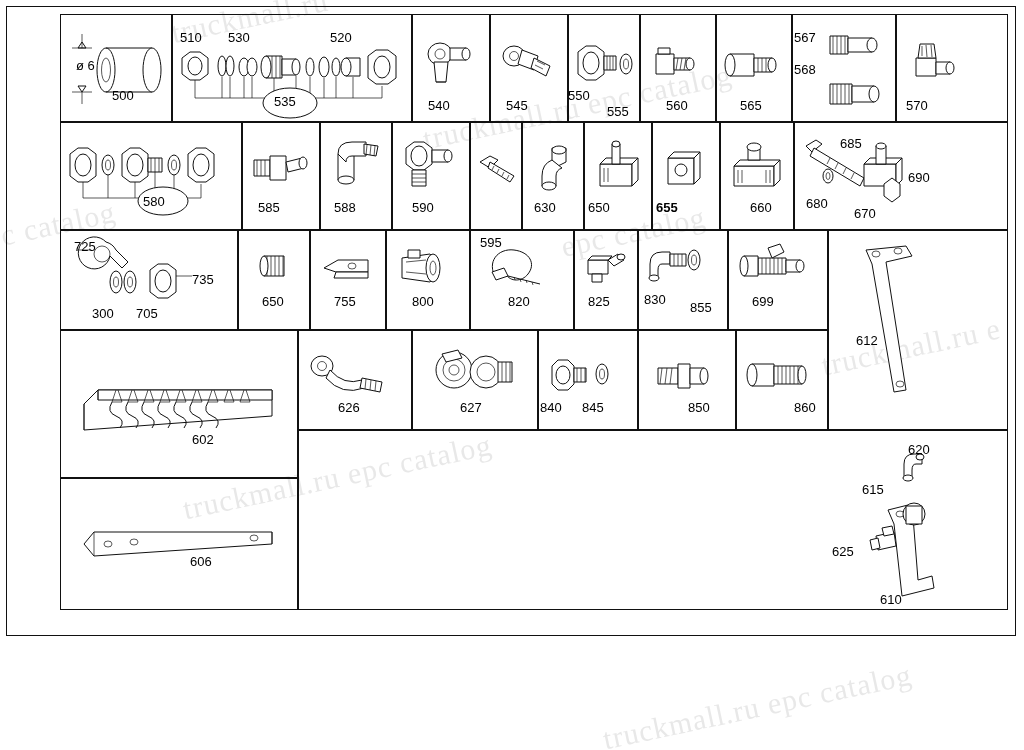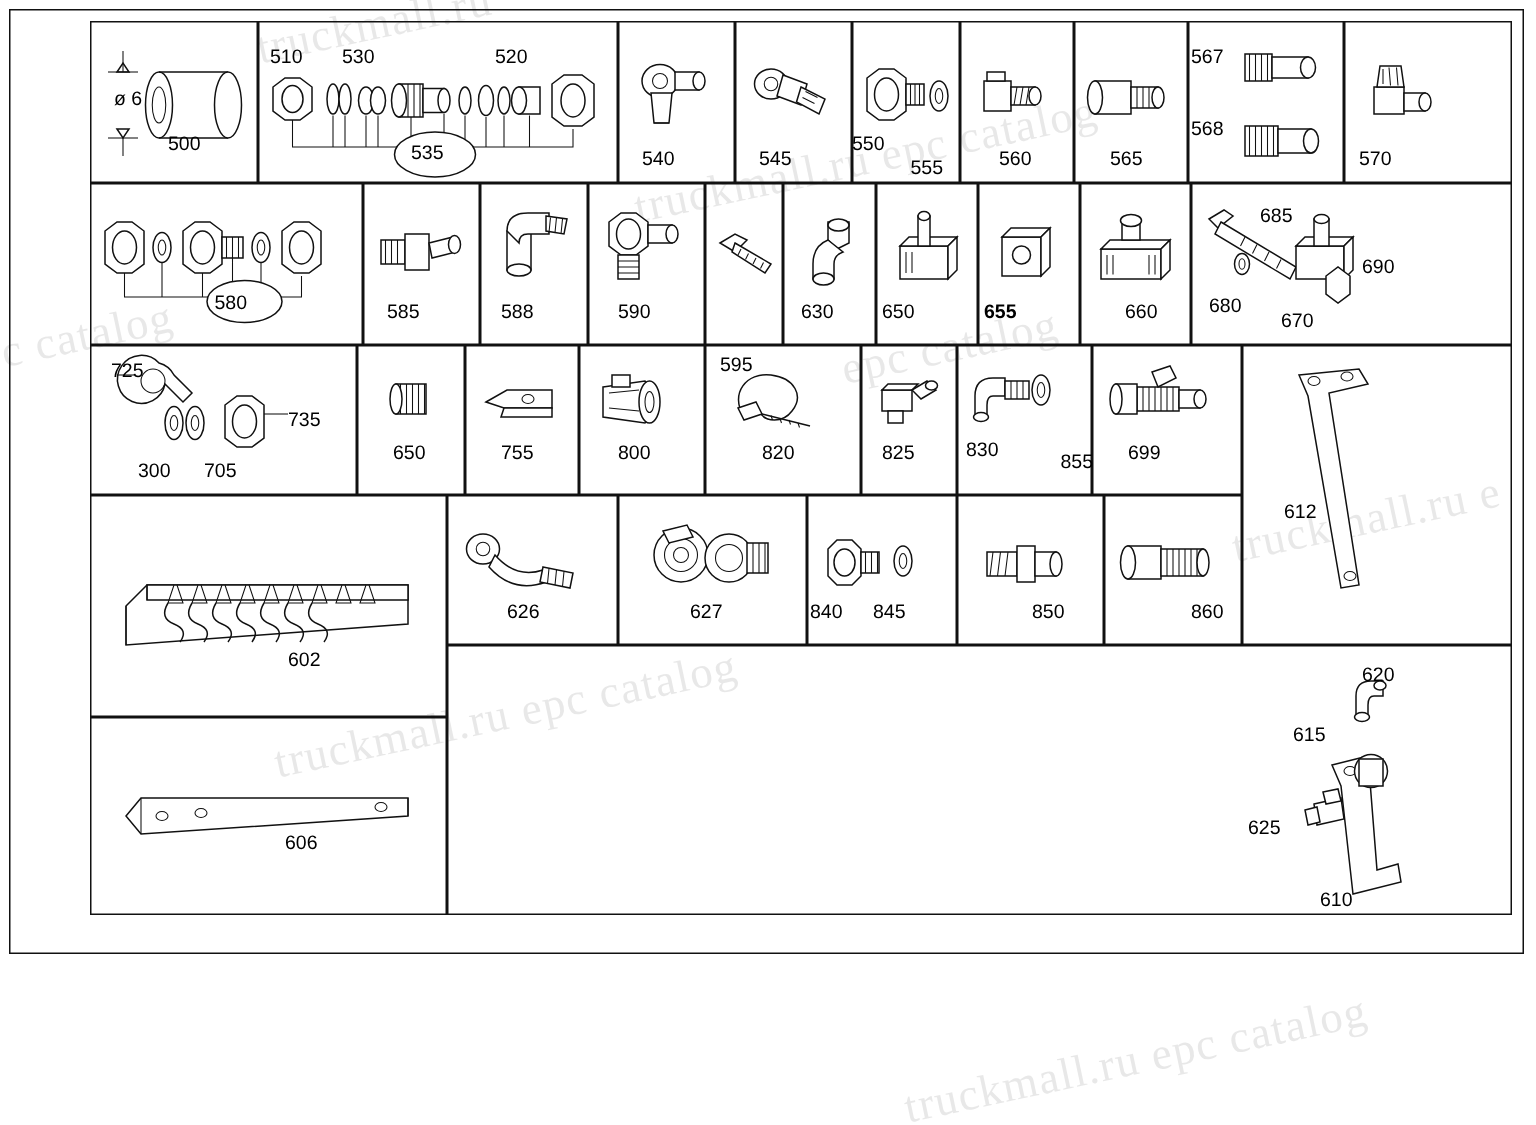--- a/index.html
+++ b/index.html
@@ -245,21 +245,21 @@
     <path class="fillw" d="M4 10 L22 10 L22 28 L4 28 Z"></path>
     <path class="thin" d="M7 10 L7 28 M11 10 L11 28 M15 10 L15 28 M19 10 L19 28"></path>
     <path class="fillw" d="M22 12 L46 12 L46 26 L22 26 Z"></path>
     <ellipse class="fillw" cx="46" cy="19" rx="5" ry="7"></ellipse>
     <path class="fillw" d="M4 58 L26 58 L26 78 L4 78 Z"></path>
     <path class="thin" d="M7 58 L7 78 M11 58 L11 78 M15 58 L15 78 M19 58 L19 78 M23 58 L23 78"></path>
     <path class="fillw" d="M26 60 L48 60 L48 76 L26 76 Z"></path>
     <ellipse class="fillw" cx="48" cy="68" rx="5" ry="8"></ellipse>
   </svg>
   <div class="lbl" style="left:794px; top:30px;">567</div>
-  <div class="lbl" style="left:794px; top:78px;text-align:right;">568</div>
+  <div class="lbl" style="left:794px; top:62px;text-align:right;">568</div>
 
   <svg class="art" style="left:906px; top:38px;" width="78" height="56">
     <path class="fillw" d="M10 20 L30 20 L30 38 L10 38 Z"></path>
     <path class="fillw" d="M30 24 L44 24 L44 36 L30 36 Z"></path>
     <ellipse class="fillw" cx="44" cy="30" rx="4" ry="6"></ellipse>
     <path class="fillw" d="M14 6 L28 6 L30 20 L12 20 Z"></path>
     <path class="thin" d="M16 8 L16 18 M20 7 L21 19 M25 7 L26 19"></path>
   </svg>
   <div class="lbl" style="left:906px; top:98px;">570</div>
 
@@ -432,21 +432,21 @@
 
   <svg class="art" style="left:646px; top:244px;" width="76" height="44">
     <path class="fillw" d="M4 20 Q4 8 16 8 L24 8 L24 20 L16 20 Q12 20 12 26 L12 34 L4 34 Z"></path>
     <path class="fillw" d="M24 10 L40 10 L40 22 L24 22 Z"></path>
     <path class="thin" d="M28 10 L28 22 M32 10 L32 22 M36 10 L36 22"></path>
     <ellipse class="fillw" cx="48" cy="16" rx="6" ry="10"></ellipse>
     <ellipse class="thin" cx="48" cy="16" rx="2.5" ry="5" fill="#fff"></ellipse>
     <ellipse class="fillw" cx="8" cy="34" rx="5" ry="3"></ellipse>
   </svg>
   <div class="lbl" style="left:644px; top:292px;">830</div>
-  <div class="lbl" style="left:690px; top:300px;margin-left:17px;">855</div>
+  <div class="lbl" style="left:690px; top:300px;">855</div>
 
   <svg class="art" style="left:736px; top:242px;" width="84" height="48">
     <path class="fillw" d="M22 16 L50 16 L50 32 L22 32 Z"></path>
     <path class="thin" d="M26 16 L26 32 M30 16 L30 32 M34 16 L34 32 M38 16 L38 32 M42 16 L42 32 M46 16 L46 32"></path>
     <path class="fillw" d="M8 14 L22 14 L22 34 L8 34 Z"></path>
     <ellipse class="fillw" cx="8" cy="24" rx="4" ry="10"></ellipse>
     <path class="fillw" d="M50 18 L64 18 L64 30 L50 30 Z"></path>
     <ellipse class="fillw" cx="64" cy="24" rx="4" ry="6"></ellipse>
     <path class="fillw" d="M32 6 L44 2 L48 10 L36 16 Z"></path>
   </svg>

